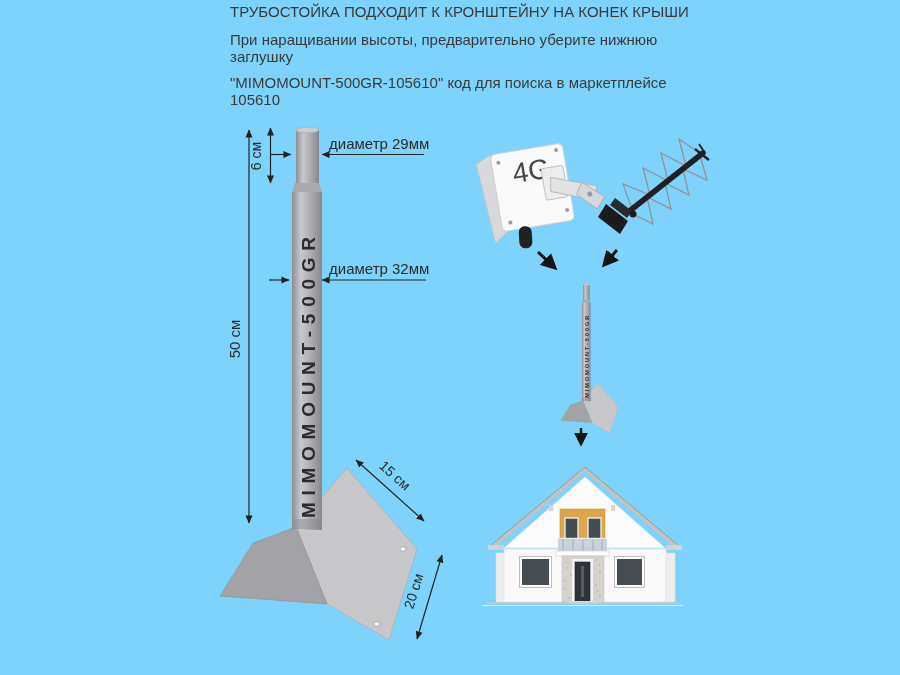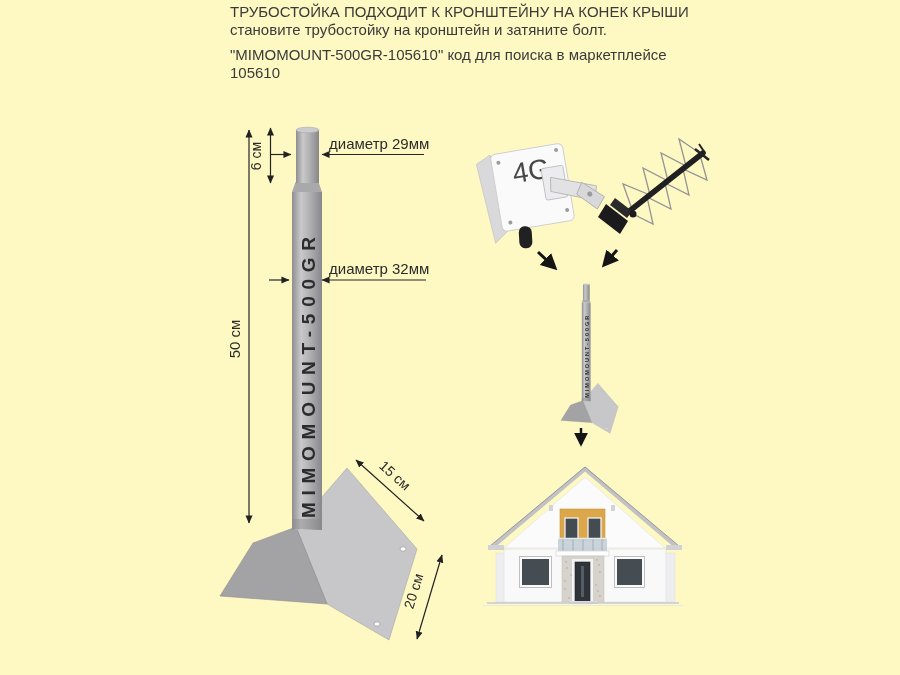--- a/index.html
+++ b/index.html
@@ -1,37 +1,37 @@
 <!DOCTYPE html>
 <html><head>
 <meta charset="utf-8">
 <style>
   html,body{margin:0;padding:0;background:#fff;}
-  .stage{position:relative;width:900px;height:675px;background:#fef9c3;overflow:hidden;
+  .stage{position:relative;width:900px;height:675px;background:#7dd3fc;overflow:hidden;
          font-family:"Liberation Sans","DejaVu Sans",sans-serif;}
   .header{position:absolute;left:230px;top:3px;width:490px;color:#3a3a3a;
           font-size:15px;line-height:17.5px;}
   .header p{margin:0;}
   .gap1{margin-top:10px !important;}
   .gap2{margin-top:8px !important;}
   svg{position:absolute;left:0;top:0;}
   svg text{font-family:"Liberation Sans","DejaVu Sans",sans-serif;fill:#2b2b2b;}
   .dim{font-size:15px;}
   .dimSmall{font-size:14px;}
   .pipeText{font-size:19px;font-weight:bold;fill:#2c2c2e;letter-spacing:1px;}
   .fourg{font-size:28px;fill:#47474a;}
 </style>
 </head>
 <body>
 
 <div class="stage">
 
   <div class="header">
     <p>ТРУБОСТОЙКА ПОДХОДИТ К КРОНШТЕЙНУ НА КОНЕК КРЫШИ</p>
-    <p>становите трубостойку на кронштейн и затяните болт.</p>
+    <p class="gap1">При наращивании высоты, предварительно уберите нижнюю заглушку</p>
     <p class="gap2">"MIMOMOUNT-500GR-105610" код для поиска в маркетплейсе 105610</p>
   </div>
 
   <svg width="900" height="675" viewBox="0 0 900 675">
     <defs>
       <linearGradient id="pipeGrad" x1="0" y1="0" x2="1" y2="0">
         <stop offset="0" stop-color="#8e8d90"></stop>
         <stop offset="0.3" stop-color="#c9c8cb"></stop>
         <stop offset="0.55" stop-color="#b4b3b6"></stop>
         <stop offset="0.85" stop-color="#97969a"></stop>

